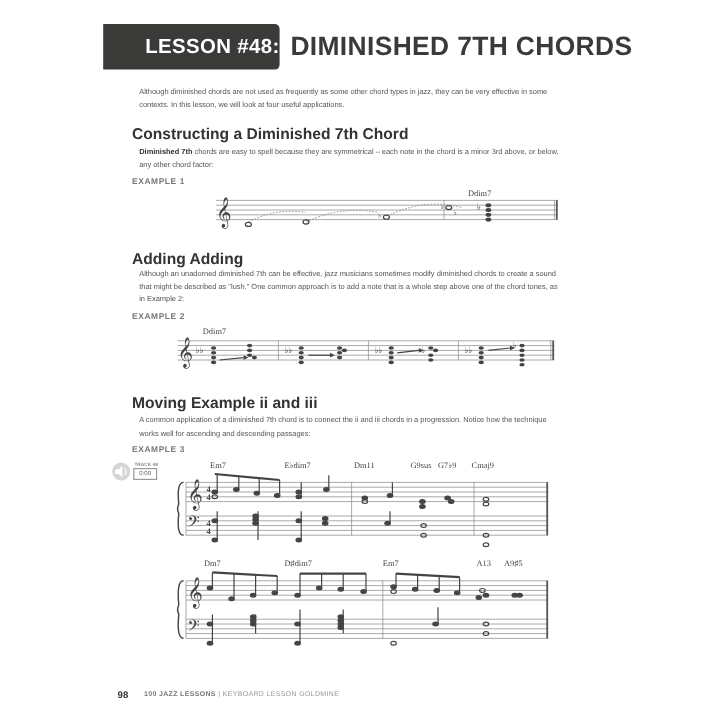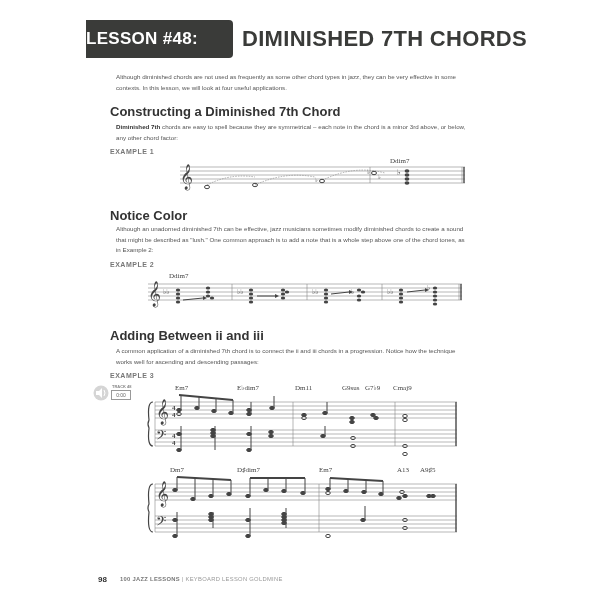--- a/index.html
+++ b/index.html
@@ -1,18 +1,18 @@
 <!DOCTYPE html>
 <html><head>
 <meta charset="utf-8">
 <style>
   html,body{margin:0;padding:0;background:#fff;}
   body{width:600px;height:600px;position:relative;overflow:hidden;font-family:"Liberation Sans",sans-serif;color:#333;}
   .banner{position:absolute;left:86px;top:20px;width:147px;height:38px;background:#3a3b39;border-radius:0 4px 4px 0;}
-  .banner-label{position:absolute;left:0;top:0;width:147px;height:38px;line-height:38px;text-align:left;color:#fff;font-weight:bold;font-size:17px;letter-spacing:0.3px;}
+  .banner-label{position:absolute;left:0;top:0;width:147px;height:38px;line-height:38px;text-align:right;color:#fff;font-weight:bold;font-size:17px;letter-spacing:0.3px;}
   .title{position:absolute;left:242px;top:20px;height:38px;line-height:38px;font-weight:bold;font-size:22px;color:#3a3b39;letter-spacing:0.3px;}
   .p{position:absolute;left:116px;width:354px;font-size:6.2px;line-height:10.5px;color:#555;}
   .p b{color:#333;}
   .h2{position:absolute;left:110px;font-size:13px;font-weight:bold;color:#333;}
   .ex{position:absolute;left:110px;font-size:7px;font-weight:bold;color:#777;letter-spacing:0.5px;}
   .score{position:absolute;}
   .chord{font-family:"Liberation Serif",serif;font-size:7px;fill:#444;}
   .footer-num{position:absolute;left:98px;top:575px;font-size:8px;font-weight:bold;color:#333;text-align:right;}
   .footer-txt{position:absolute;left:120px;top:576px;font-size:5.8px;color:#999;letter-spacing:0.3px;}
   .footer-txt b{color:#777;}
@@ -63,21 +63,21 @@
   <text class="chord" x="215" y="8">Ddim7</text>
   <g fill="#444">
     <ellipse cx="232" cy="28" rx="2.4" ry="1.7"></ellipse>
       <ellipse cx="232" cy="24" rx="2.4" ry="1.7"></ellipse>
       <ellipse cx="232" cy="20" rx="2.4" ry="1.7"></ellipse>
       <ellipse cx="232" cy="16" rx="2.4" ry="1.7"></ellipse>
     <text x="222" y="20" font-size="8">♭</text>
   </g>
 </svg>
 
-<div class="h2" style="top:208px;">Notice Color</div>
+<div class="h2" style="top:208px;">Adding Adding</div>
 <div class="p" style="top:224px;">Although an unadorned diminished 7th can be effective, jazz musicians sometimes modify diminished chords to create a sound that might be described as "lush." One common approach is to add a note that is a whole step above one of the chord tones, as in Example 2:</div>
 <div class="ex" style="top:261px;">EXAMPLE 2</div>
 
 <svg class="score" style="left:145px;top:270px;" width="320" height="40">
   <text class="chord" x="24" y="8">Ddim7</text>
   <g stroke="#888" stroke-width="0.6">
     <line x1="3" y1="14" x2="317" y2="14"></line>
       <line x1="3" y1="18" x2="317" y2="18"></line>
       <line x1="3" y1="22" x2="317" y2="22"></line>
       <line x1="3" y1="26" x2="317" y2="26"></line>
@@ -133,21 +133,21 @@
       <polygon points="280,18 284,20 280,22"></polygon>
     <text x="282" y="20">♭</text>
     <ellipse cx="290" cy="18" rx="2.2" ry="1.5"></ellipse>
       <ellipse cx="290" cy="22" rx="2.2" ry="1.5"></ellipse>
       <ellipse cx="290" cy="26" rx="2.2" ry="1.5"></ellipse>
       <ellipse cx="290" cy="30" rx="2.2" ry="1.5"></ellipse>
       <ellipse cx="290" cy="34" rx="2.2" ry="1.5"></ellipse>
   </g>
 </svg>
 
-<div class="h2" style="top:328px;">Adding Between ii and iii</div>
+<div class="h2" style="top:328px;">Moving Example ii and iii</div>
 <div class="p" style="top:346px;">A common application of a diminished 7th chord is to connect the ii and iii chords in a progression. Notice how the technique works well for ascending and descending passages:</div>
 <div class="ex" style="top:372px;">EXAMPLE 3</div>
 
 <svg class="audio" width="18" height="16">
   <circle cx="9" cy="8" r="7.5" fill="#d5d5d5"></circle>
   <polygon points="4,6 7,6 10,3 10,13 7,10 4,10" fill="#fff"></polygon>
   <path d="M12 5 Q14 8 12 11" stroke="#fff" fill="none" stroke-width="1"></path>
 </svg>
 <div class="track-lbl">TRACK 48</div>
 <div class="track-time">0:00</div>

